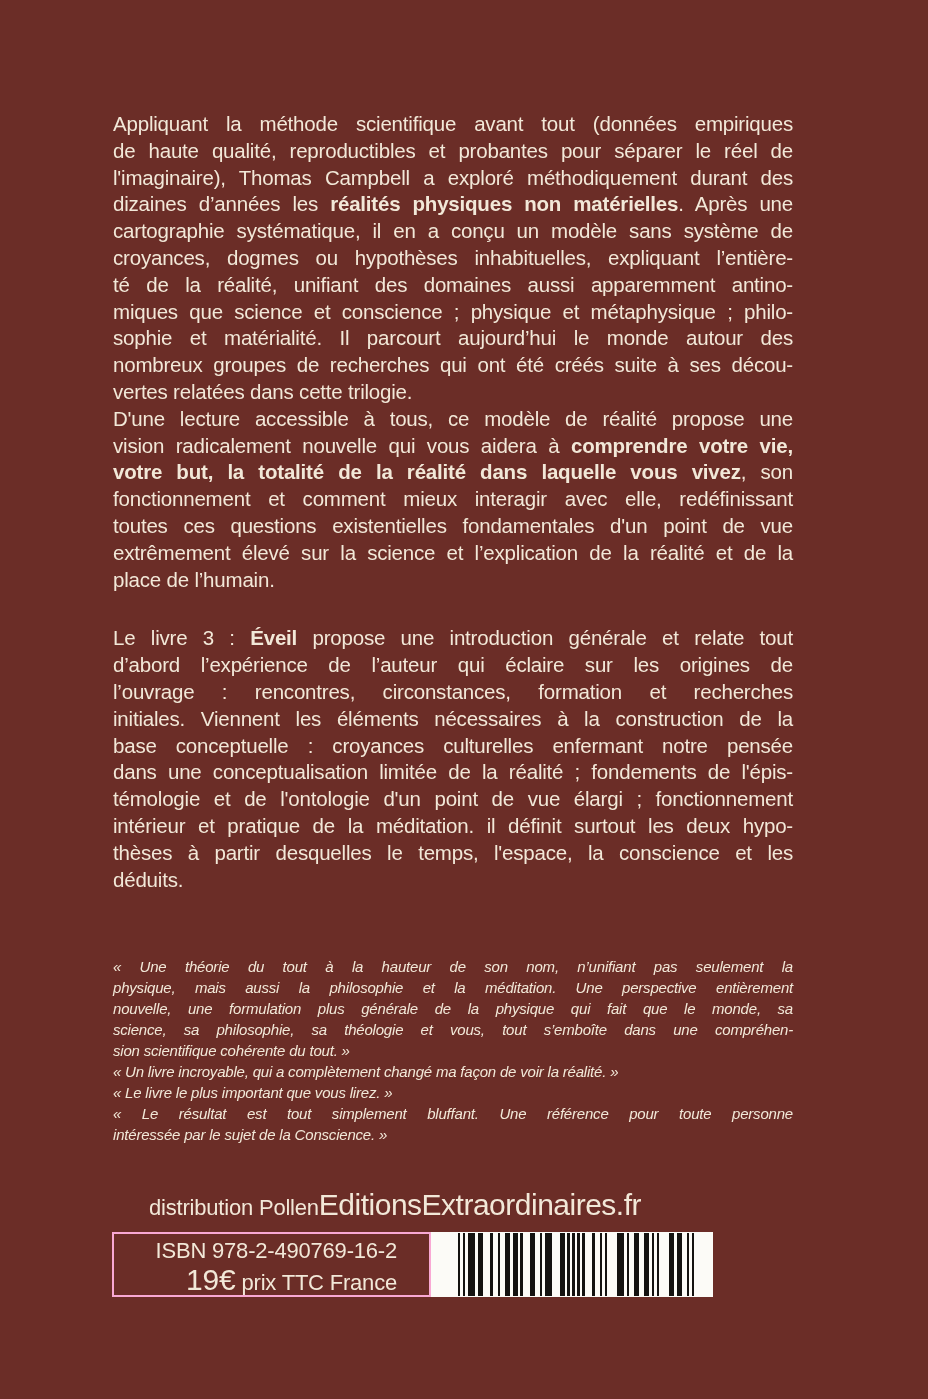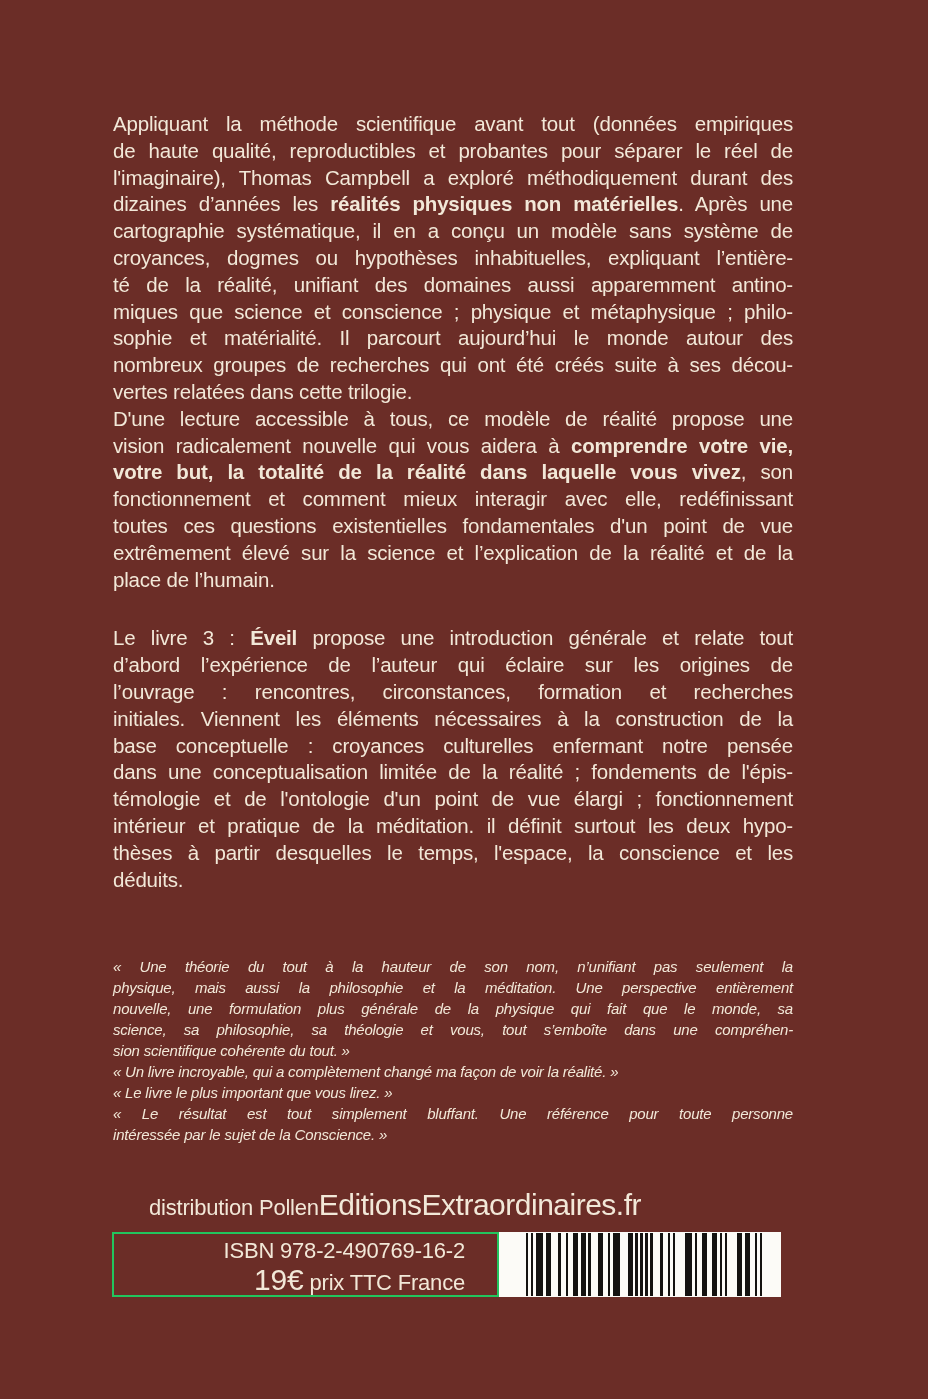--- a/index.html
+++ b/index.html
@@ -50,22 +50,22 @@
   .publisher   { font-size: 30px; letter-spacing: -0.5px; }
 
   .isbn-row {
     position: absolute;
     left: 112px; top: 1232px;
     height: 65px;
     display: flex;
   }
   .isbn-box {
     box-sizing: border-box;
-    width: 387px; height: 65px;
-    border: 2px solid #22c55e;
+    width: 319px; height: 65px;
+    border: 2px solid #f9a8d4;
     background: #6B2D27;
     text-align: right;
     padding: 3px 32px 0 0;
   }
   .isbn-line  { font-size: 22px; line-height: 28px; letter-spacing: -0.2px; }
   .price-line { font-size: 22px; line-height: 30px; letter-spacing: -0.2px; }
   .price-big  { font-size: 30px; }
 
   .barcode-panel {
     box-sizing: border-box;

